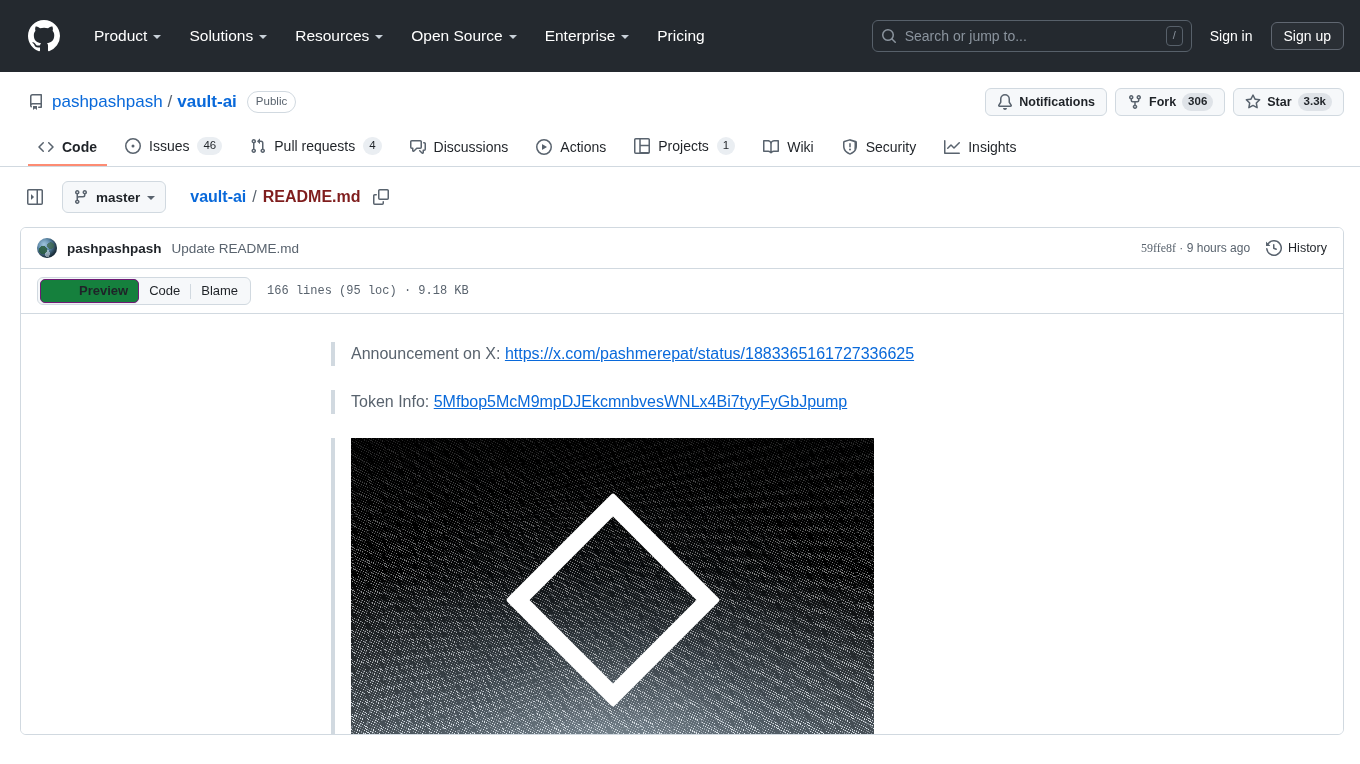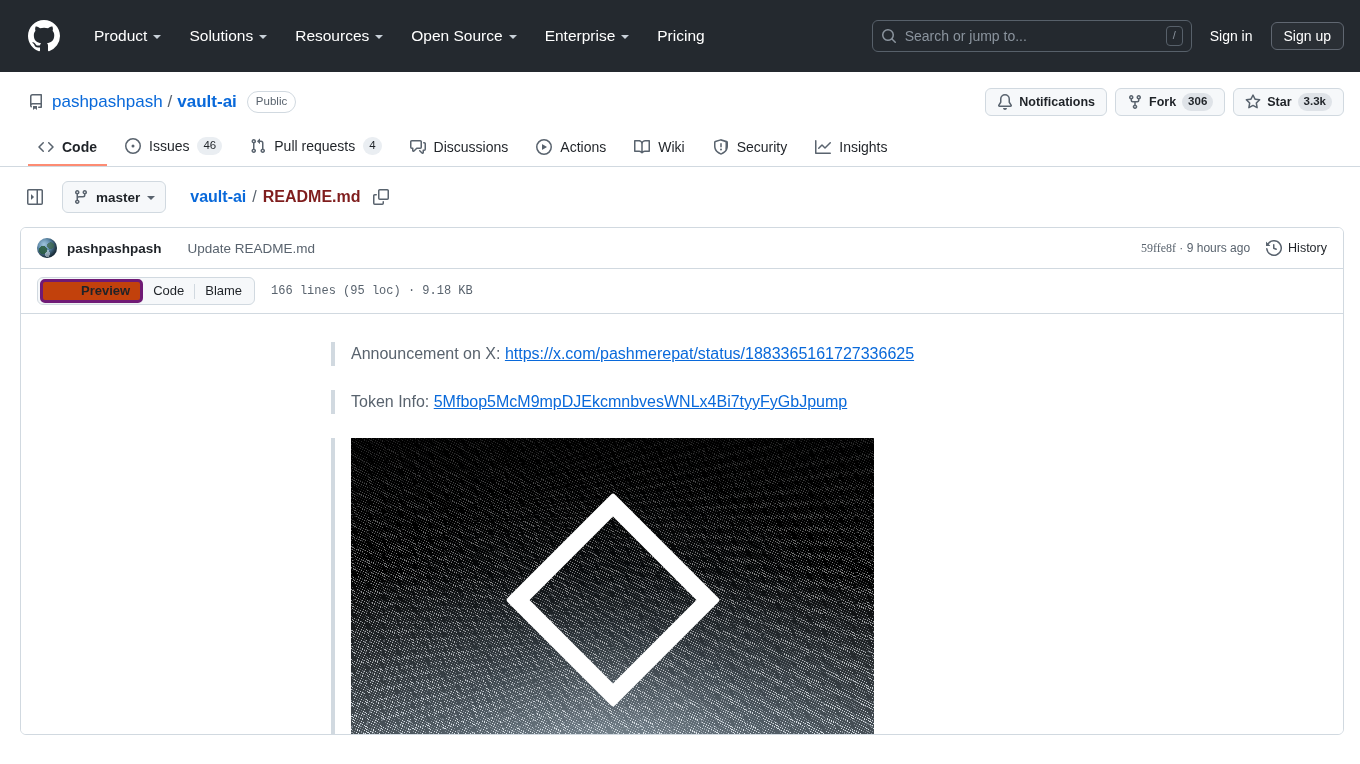--- a/index.html
+++ b/index.html
@@ -172,21 +172,21 @@
     overflow: hidden; position: relative;
   }
   .avatar::after {
     content: ""; position: absolute; inset: 0;
     background:
       radial-gradient(ellipse at 30% 60%, rgba(40,90,60,0.85) 0 22%, transparent 23%),
       radial-gradient(ellipse at 68% 38%, rgba(60,100,70,0.7) 0 18%, transparent 19%),
       radial-gradient(ellipse at 52% 78%, rgba(230,240,245,0.5) 0 16%, transparent 17%);
   }
   .commit-author { font-size: 13.5px; font-weight: bold; color: #1f2328; cursor: pointer; }
-  .commit-msg { font-size: 13.5px; color: #59636e; margin-left: 26px; cursor: pointer; }
+  .commit-msg { font-size: 13.5px; color: #59636e; margin-left: 10px; cursor: pointer; }
   .commit-right { margin-left: auto; display: flex; align-items: center; gap: 16px; }
   .commit-meta { font-size: 12px; color: #59636e; }
   .commit-meta .sha { cursor: pointer; font-family: Liberation Serif, serif; }
   .history-link { display: flex; align-items: center; gap: 6px; font-size: 12.5px; color: #1f2328; cursor: pointer; }
   .history-link svg { fill: #59636e; display: block; }
 
   .file-toolbar {
     display: flex; align-items: center;
     padding: 8px 16px;
     background: #ffffff;
@@ -199,22 +199,22 @@
     border-radius: 6px;
     height: 28px; padding: 2px;
   }
   .seg-item {
     font-size: 13px; color: #1f2328;
     padding: 0 10px; height: 22px; line-height: 22px;
     cursor: pointer; border-radius: 5px;
     display: flex; align-items: center;
   }
   .seg-item.active {
-    background: #c2410c; font-weight: bold;
-    border: 3px solid #701a75;
+    background: #15803d; font-weight: bold;
+    border: 1px solid #701a75;
     box-shadow: 0 1px 0 rgba(31,35,40,0.04);
     height: 24px; line-height: 22px; padding-left: 38px;
   }
   .seg-divider { width: 1px; height: 15px; background: #d1d9e0; }
   .file-meta {
     font-family: "Liberation Mono", monospace;
     font-size: 12px; color: #59636e;
     margin-left: 16px;
   }
   .toolbar-right { margin-left: auto; display: flex; align-items: center; gap: 8px; }
@@ -418,20 +418,29 @@
       <span>
         <svg width="16" height="16" viewBox="0 0 16 16">
             <path d="M8 0a8 8 0 1 1 0 16A8 8 0 0 1 8 0ZM1.5 8a6.5 6.5 0 1 0 13 0 6.5 6.5 0 0 0-13 0Zm4.879-2.773 4.264 2.559a.25.25 0 0 1 0 .428l-4.264 2.559A.25.25 0 0 1 6 10.559V5.442a.25.25 0 0 1 .379-.215Z"></path>
           </svg>
       </span>
       <span>Actions</span>
     </div>
     <div class="tab">
       <span>
         <svg width="16" height="16" viewBox="0 0 16 16">
+            <path d="M1.75 0h12.5C15.216 0 16 .784 16 1.75v12.5A1.75 1.75 0 0 1 14.25 16H1.75A1.75 1.75 0 0 1 0 14.25V1.75C0 .784.784 0 1.75 0ZM1.5 1.75v12.5c0 .138.112.25.25.25h3.5V1.5H1.75a.25.25 0 0 0-.25.25Zm5.25-.25v5.25h7.75V1.75a.25.25 0 0 0-.25-.25Zm7.75 6.75H6.75v5.75h7.5a.25.25 0 0 0 .25-.25Z"></path>
+          </svg>
+      </span>
+      <span>Projects</span>
+      <span class="count-pill">1</span>
+    </div>
+    <div class="tab">
+      <span>
+        <svg width="16" height="16" viewBox="0 0 16 16">
             <path d="M0 1.75A.75.75 0 0 1 .75 1h4.253c1.227 0 2.317.59 3 1.501A3.743 3.743 0 0 1 11.006 1h4.245a.75.75 0 0 1 .75.75v10.5a.75.75 0 0 1-.75.75h-4.507a2.25 2.25 0 0 0-1.591.659l-.622.621a.75.75 0 0 1-1.06 0l-.622-.621A2.25 2.25 0 0 0 5.258 13H.75a.75.75 0 0 1-.75-.75Zm7.251 10.324.004-5.073-.002-2.253A2.25 2.25 0 0 0 5.003 2.5H1.5v9h3.757a3.75 3.75 0 0 1 1.994.574ZM8.755 4.75l-.004 7.322a3.752 3.752 0 0 1 1.992-.572H14.5v-9h-3.495a2.25 2.25 0 0 0-2.25 2.25Z"></path>
           </svg>
       </span>
       <span>Wiki</span>
     </div>
     <div class="tab">
       <span>
         <svg width="16" height="16" viewBox="0 0 16 16">
             <path d="M7.467.133a1.748 1.748 0 0 1 1.066 0l5.25 1.68A1.75 1.75 0 0 1 15 3.48V7c0 1.566-.32 3.182-1.303 4.682-.983 1.498-2.585 2.813-5.032 3.855a1.7 1.7 0 0 1-1.33 0c-2.447-1.042-4.049-2.357-5.032-3.855C1.32 10.182 1 8.566 1 7V3.48a1.75 1.75 0 0 1 1.217-1.667Zm.61 1.429a.25.25 0 0 0-.153 0l-5.25 1.68a.25.25 0 0 0-.174.238V7c0 1.358.275 2.666 1.057 3.86.784 1.194 2.121 2.37 4.366 3.326a.2.2 0 0 0 .154 0c2.245-.956 3.582-2.132 4.366-3.326C12.225 9.666 12.5 8.358 12.5 7V3.48a.251.251 0 0 0-.174-.237l-5.25-1.68ZM8.75 4.75v3a.75.75 0 0 1-1.5 0v-3a.75.75 0 0 1 1.5 0ZM9 10.5a1 1 0 1 1-2 0 1 1 0 0 1 2 0Z"></path>
           </svg>

